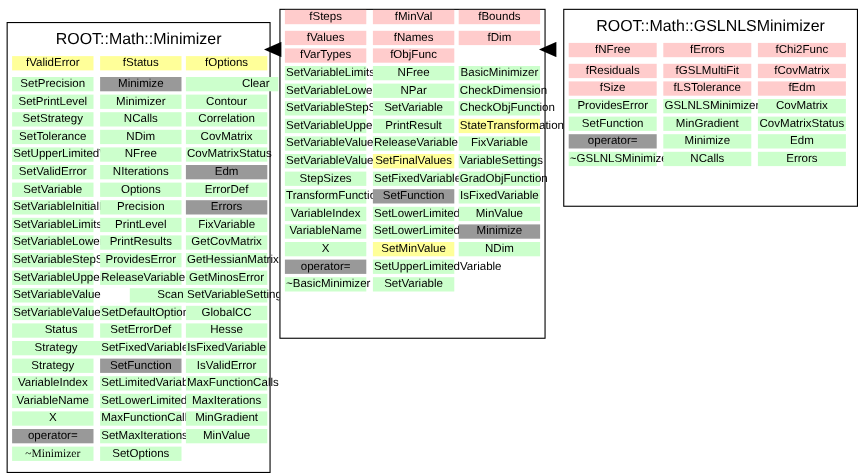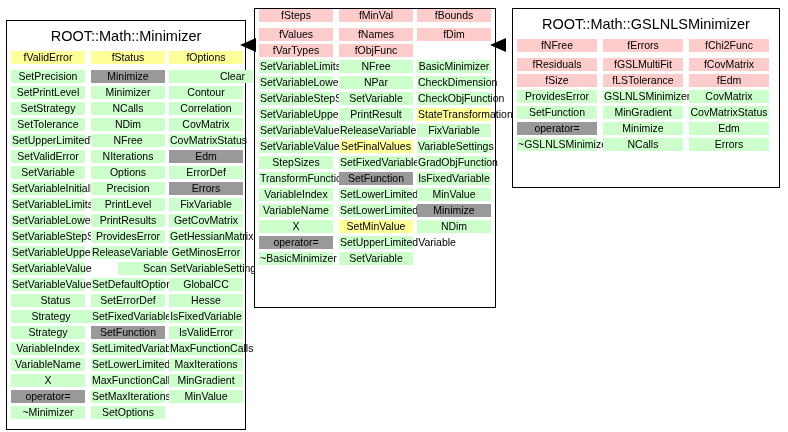--- a/index.html
+++ b/index.html
@@ -118,21 +118,21 @@
         <div class="member m-green" style="left: 162px; top: 291px; width: 74px;">MaxFunctionCalls</div>
         <div class="member m-green" style="left: 4px; top: 307px; width: 74px;">VariableName</div>
         <div class="member m-green" style="left: 84px; top: 307px; width: 74px;">SetLowerLimitedVariable</div>
         <div class="member m-green" style="left: 162px; top: 307px; width: 74px;">MaxIterations</div>
         <div class="member m-green" style="left: 4px; top: 323px; width: 74px;">X</div>
         <div class="member m-green" style="left: 84px; top: 323px; width: 74px;">MaxFunctionCalls</div>
         <div class="member m-green" style="left: 162px; top: 323px; width: 74px;">MinGradient</div>
         <div class="member m-gray" style="left: 4px; top: 339px; width: 74px;">operator=</div>
         <div class="member m-green" style="left: 84px; top: 339px; width: 74px;">SetMaxIterations</div>
         <div class="member m-green" style="left: 162px; top: 339px; width: 74px;">MinValue</div>
-        <div class="member m-green" style="left: 4px; top: 355px; width: 74px;">~Minimizer</div>
+        <div class="member m-green" style="left: 4px; top: 355px; width: 74px; font-family: Liberation Serif, serif;">~Minimizer</div>
         <div class="member m-green" style="left: 84px; top: 355px; width: 74px;">SetOptions</div>
       </div>
     </div>
     <div class="class-box" style="left: 254px; top: 8px; width: 242px; height: 300px;">
       <div class="members" style="height: 266px;">
         <div class="member m-pink" style="left: 4px; top: 0px; width: 74px;">fSteps</div>
         <div class="member m-pink" style="left: 84px; top: 0px; width: 74px;">fMinVal</div>
         <div class="member m-pink" style="left: 162px; top: 0px; width: 74px;">fBounds</div>
         <div class="member m-pink" style="left: 4px; top: 19px; width: 74px;">fValues</div>
         <div class="member m-pink" style="left: 84px; top: 19px; width: 74px;">fNames</div>

